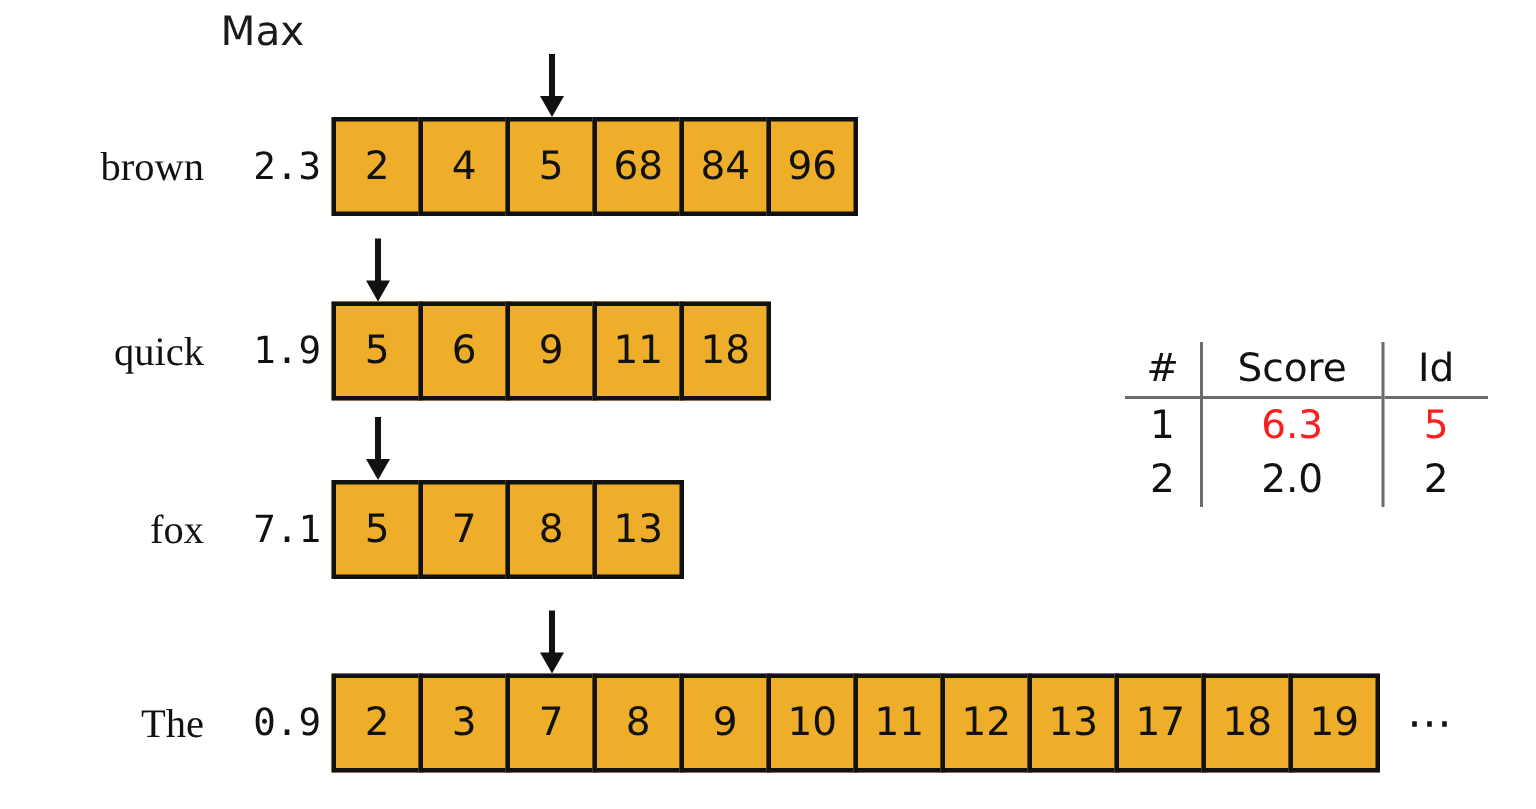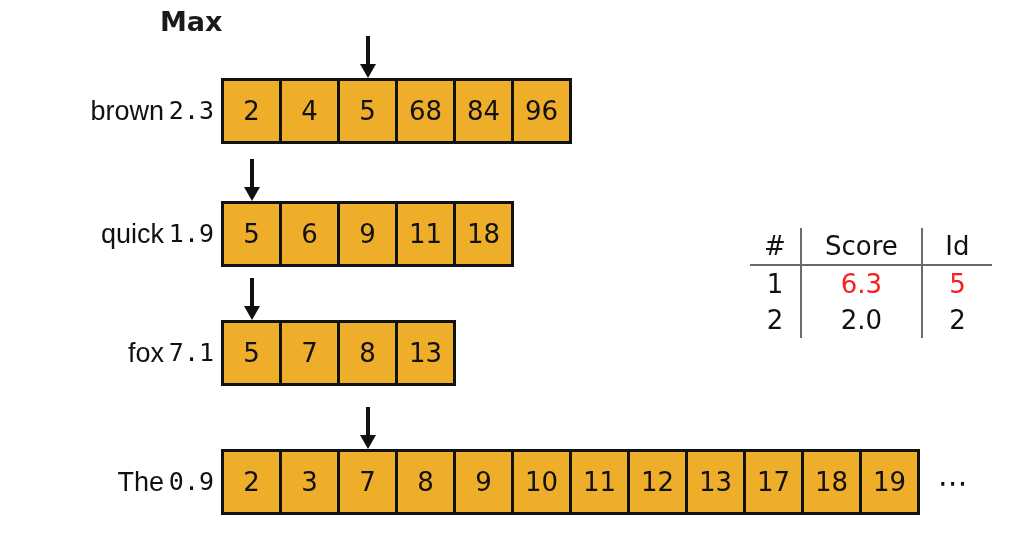--- a/index.html
+++ b/index.html
@@ -12,47 +12,45 @@
     width: 1024px;
     height: 539px;
     background: #ffffff;
     overflow: hidden;
     font-family: "DejaVu Sans", sans-serif;
   }
 
   
   .max-label {
     position: absolute;
-    left: 160px;
+    left: 147px;
     top: 6px;
     font-family: "DejaVu Sans", sans-serif;
     font-size: 27px;
     color: #1a1a1a;
     line-height: 32px;
     white-space: nowrap;
-    font-weight: bold;
   }
 
   
   .row {
     position: absolute;
     left: 0;
     height: 66px;
   }
   .term-label {
     position: absolute;
     left: 0;
     width: 136px;
     text-align: right;
-    font-family: Liberation Sans, sans-serif;
+    font-family: Liberation Serif, serif;
     font-size: 27px;
     color: #111111;
     line-height: 66px;
     white-space: nowrap;
-    padding-left: 28px;
   }
   .score-label {
     position: absolute;
     left: 140px;
     width: 74px;
     text-align: right;
     font-family: "DejaVu Sans Mono", monospace;
     font-size: 25px;
     color: #111111;
     line-height: 66px;

